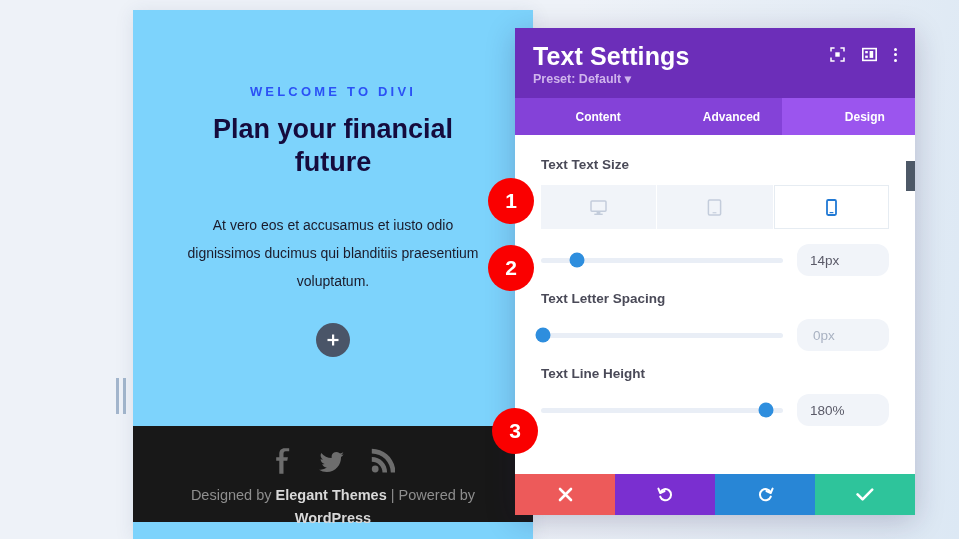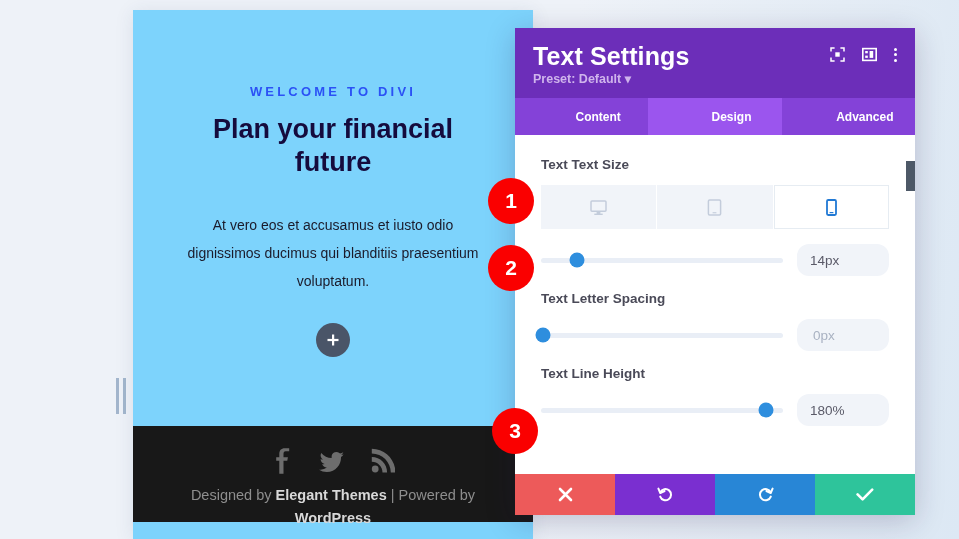--- a/index.html
+++ b/index.html
@@ -267,22 +267,22 @@
       <span class="hicon kebab">
         <i></i>
           <i></i>
           <i></i>
       </span>
     </div>
   </div>
 
   <div id="tab-bar">
     <div class="tab">Content</div>
+    <div class="tab">Advanced</div>
     <div class="tab active">Design</div>
-    <div class="tab">Advanced</div>
   </div>
 
   <div id="panel-body">
 
     <div class="field-block">
       <div class="field-label">Text Text Size</div>
 
       <div id="device-toggle">
         <div class="dev-btn">
           <svg width="17" height="17" viewBox="0 0 17 17">

